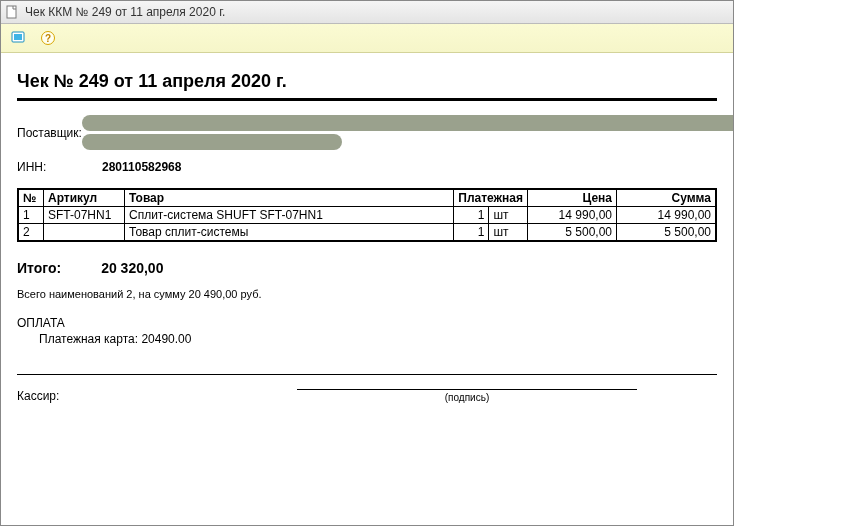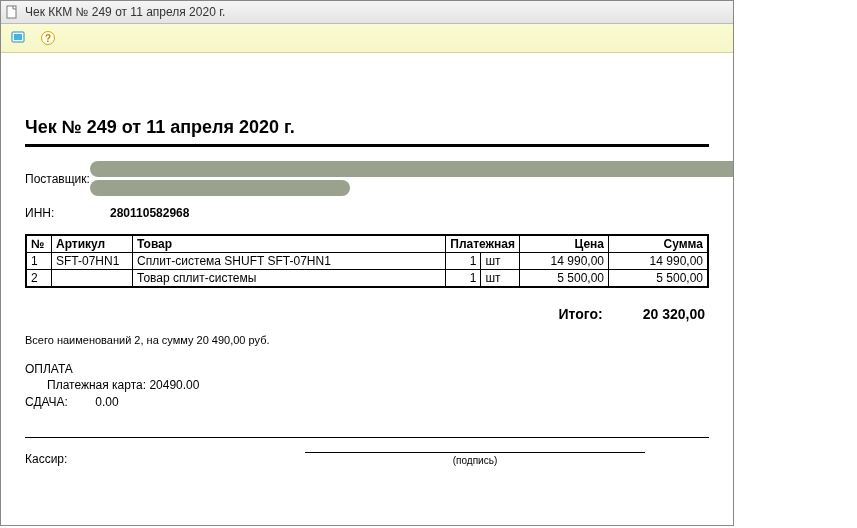--- a/index.html
+++ b/index.html
@@ -2,21 +2,21 @@
 <html><head>
 <meta charset="utf-8">
 <style>
   html,body{margin:0;padding:0;font-family:Arial,Helvetica,sans-serif;font-size:12px;background:#fff;color:#000;}
   .window{border:1px solid #888;width:734px;height:526px;box-sizing:border-box;overflow:hidden;background:#fff;}
   .titlebar{background:linear-gradient(#f5f5f5,#e4e4e4);border-bottom:1px solid #bbb;height:22px;display:flex;align-items:center;padding:0 4px;font-size:12px;color:#333;}
   .titlebar .doc-icon{width:14px;height:14px;margin-right:6px;display:inline-block;}
   .doc-icon svg{display:block;}
   .toolbar{background:linear-gradient(#fbfbd3,#f6f6c9);border-bottom:1px solid #d3d39a;height:28px;display:flex;align-items:center;padding:0 6px;gap:8px;}
   .tbtn{width:20px;height:20px;display:flex;align-items:center;justify-content:center;border:1px solid transparent;border-radius:3px;cursor:pointer;}
-  .page{padding:14px 24px;margin-top:46px;}
+  .page{padding:14px 16px;}
   h1.receipt-title{font-size:18px;font-weight:bold;margin:4px 0 6px 0;}
   .thick-rule{border:none;border-top:3px solid #000;margin:2px 0 14px 0;}
   .thin-rule{border:none;border-top:1px solid #000;margin:28px 0 14px 0;}
   .info-row{display:flex;align-items:center;margin:6px 0;}
   .info-label{width:85px;}
   .redact-blocks{display:flex;flex-direction:column;gap:3px;}
   .redact{background:#9aa18d;border-radius:10px;height:16px;}
   .redact.long{width:720px;}
   .redact.short{width:260px;}
   .inn-value{font-weight:bold;}
@@ -25,21 +25,21 @@
   table.items th{font-weight:bold;text-align:center;background:#fff;}
   table.items .c-n{width:16px;text-align:left;}
   table.items .c-art{width:72px;text-align:left;}
   table.items .c-name{text-align:left;}
   table.items .c-qty{width:22px;text-align:right;}
   table.items .c-unit{width:25px;text-align:left;}
   table.items .c-price{width:80px;text-align:right;}
   table.items .c-sum{width:90px;text-align:right;}
   
   table.items{border:2px solid #000;}
-  .total-row{display:flex;justify-content:flex-end;gap:40px;font-weight:bold;font-size:14px;margin:18px 4px 8px 0;}
+  .total-row{display:flex;gap:40px;font-weight:bold;font-size:14px;margin:18px 4px 8px 0;}
   .summary-line{font-size:11px;margin-top:12px;}
   .amount-words{font-weight:bold;font-size:12px;margin-top:3px;}
   .pay-block{margin-top:16px;font-size:12px;}
   .pay-line{margin:2px 0;}
   .pay-line.indent{padding-left:22px;}
   .change-line{margin-top:3px;}
   .change-line .chv{display:inline-block;margin-left:24px;}
   .sign-row{display:flex;align-items:flex-start;margin-top:4px;}
   .sign-label{width:70px;}
   .sign-space{flex:0 0 210px;}
@@ -131,24 +131,20 @@
     <div class="total-row">
       <span>Итого:</span>
       <span>20 320,00</span>
     </div>
 
     <div class="summary-line">Всего наименований 2, на сумму 20 490,00 руб.</div>
 
     <div class="pay-block">
       <div class="pay-line">ОПЛАТА</div>
       <div class="pay-line indent">Платежная карта: 20490.00</div>
-      <div class="change-line">
-        <span>СДАЧА:</span>
-        <span class="chv">0.00</span>
-      </div>
     </div>
 
     <hr class="thin-rule">
 
     <div class="sign-row">
       <div class="sign-label">Кассир:</div>
       <div class="sign-space"></div>
       <div class="sign-field">
         <div class="sign-underline"></div>
         <div class="sign-caption">(подпись)</div>

